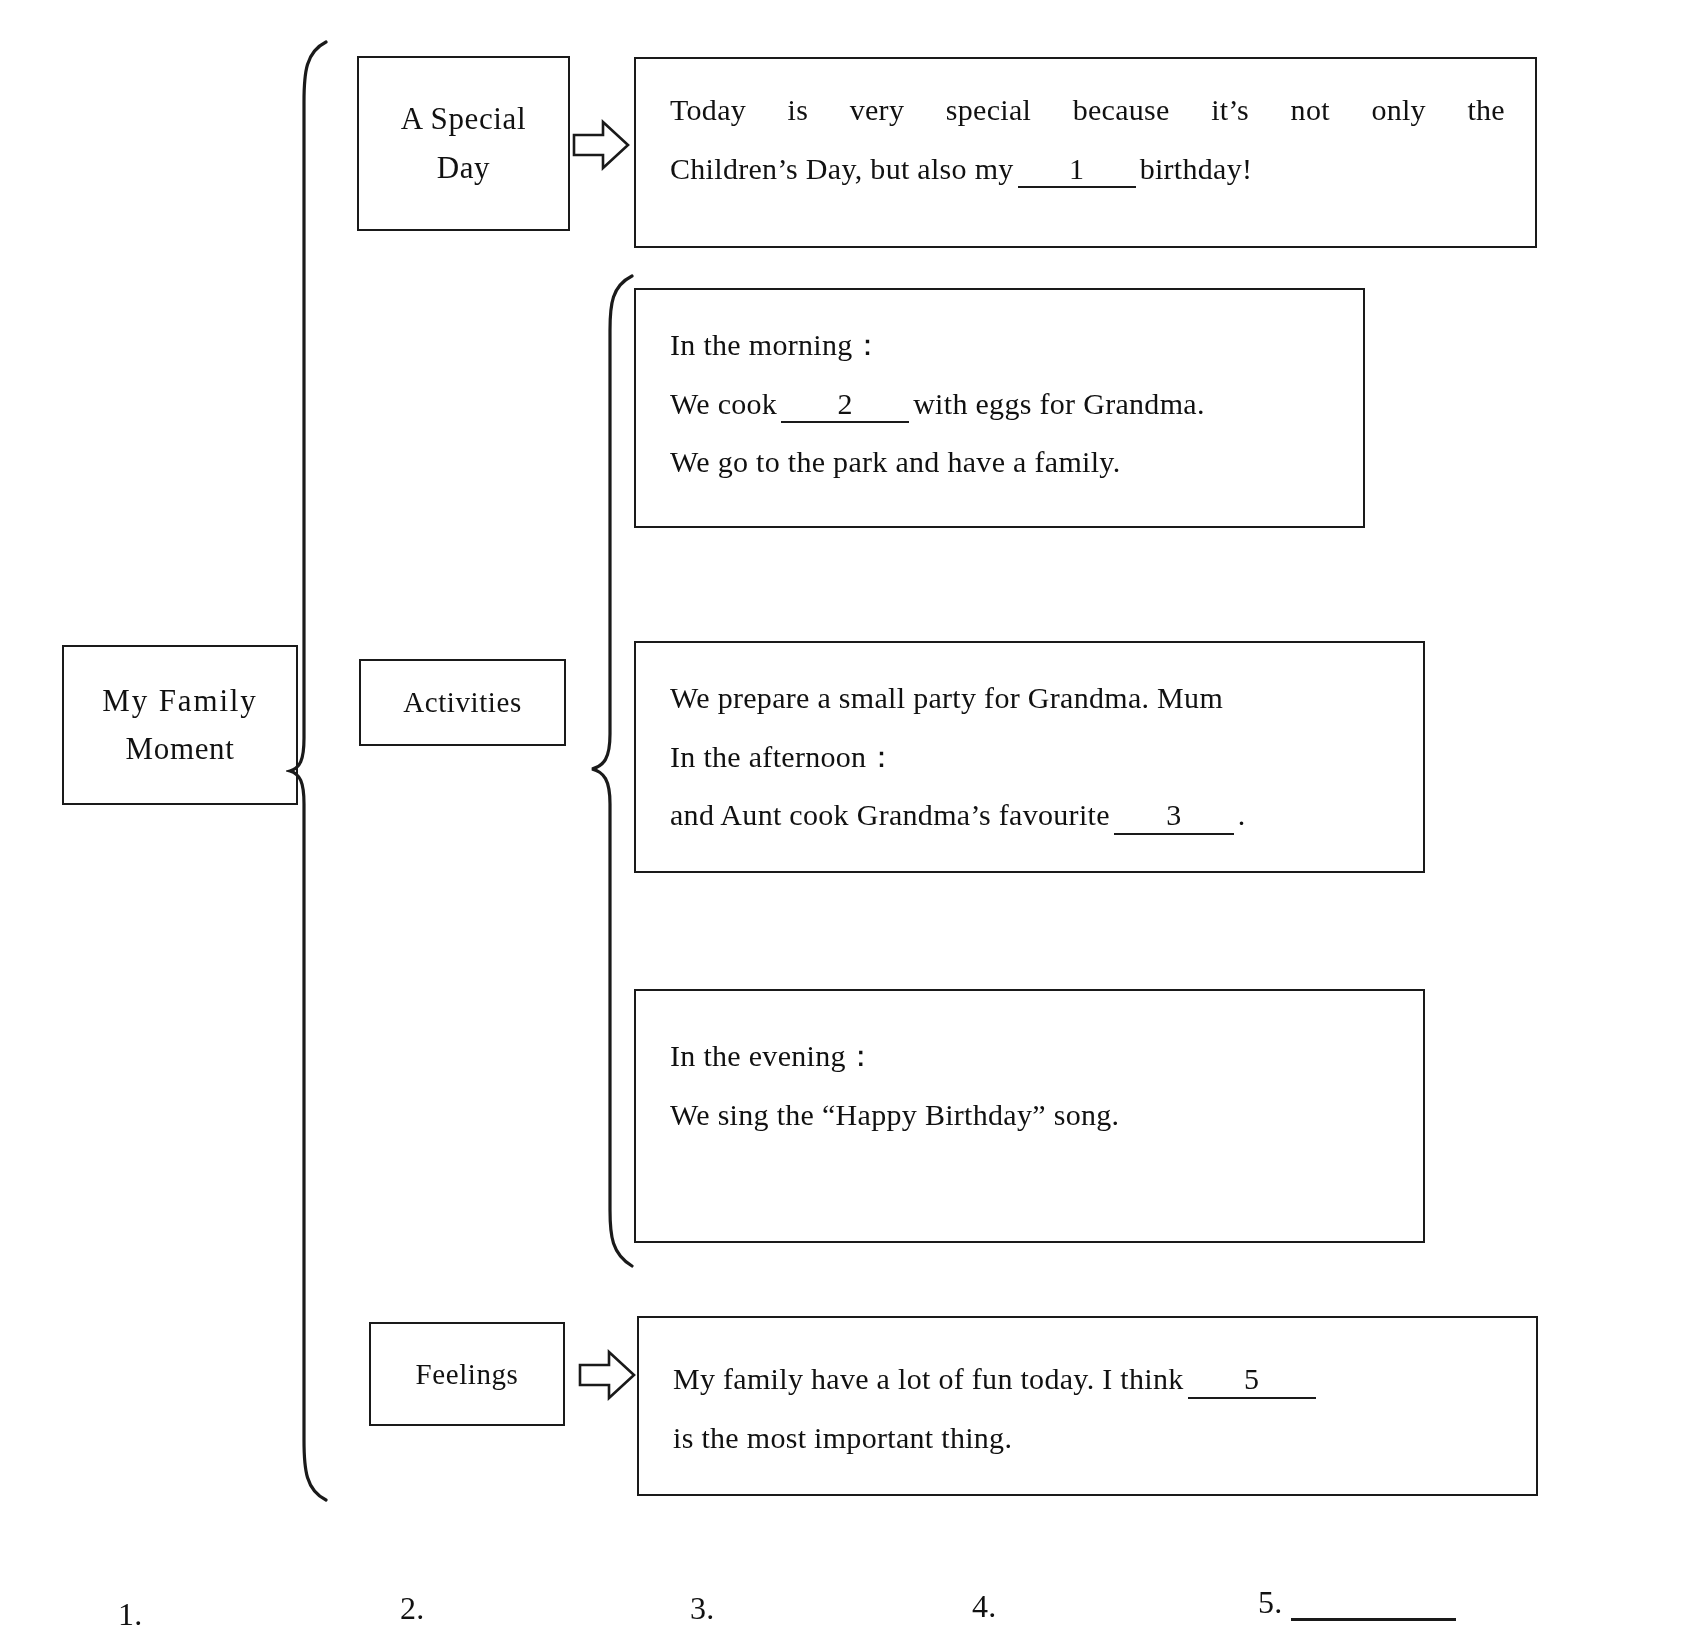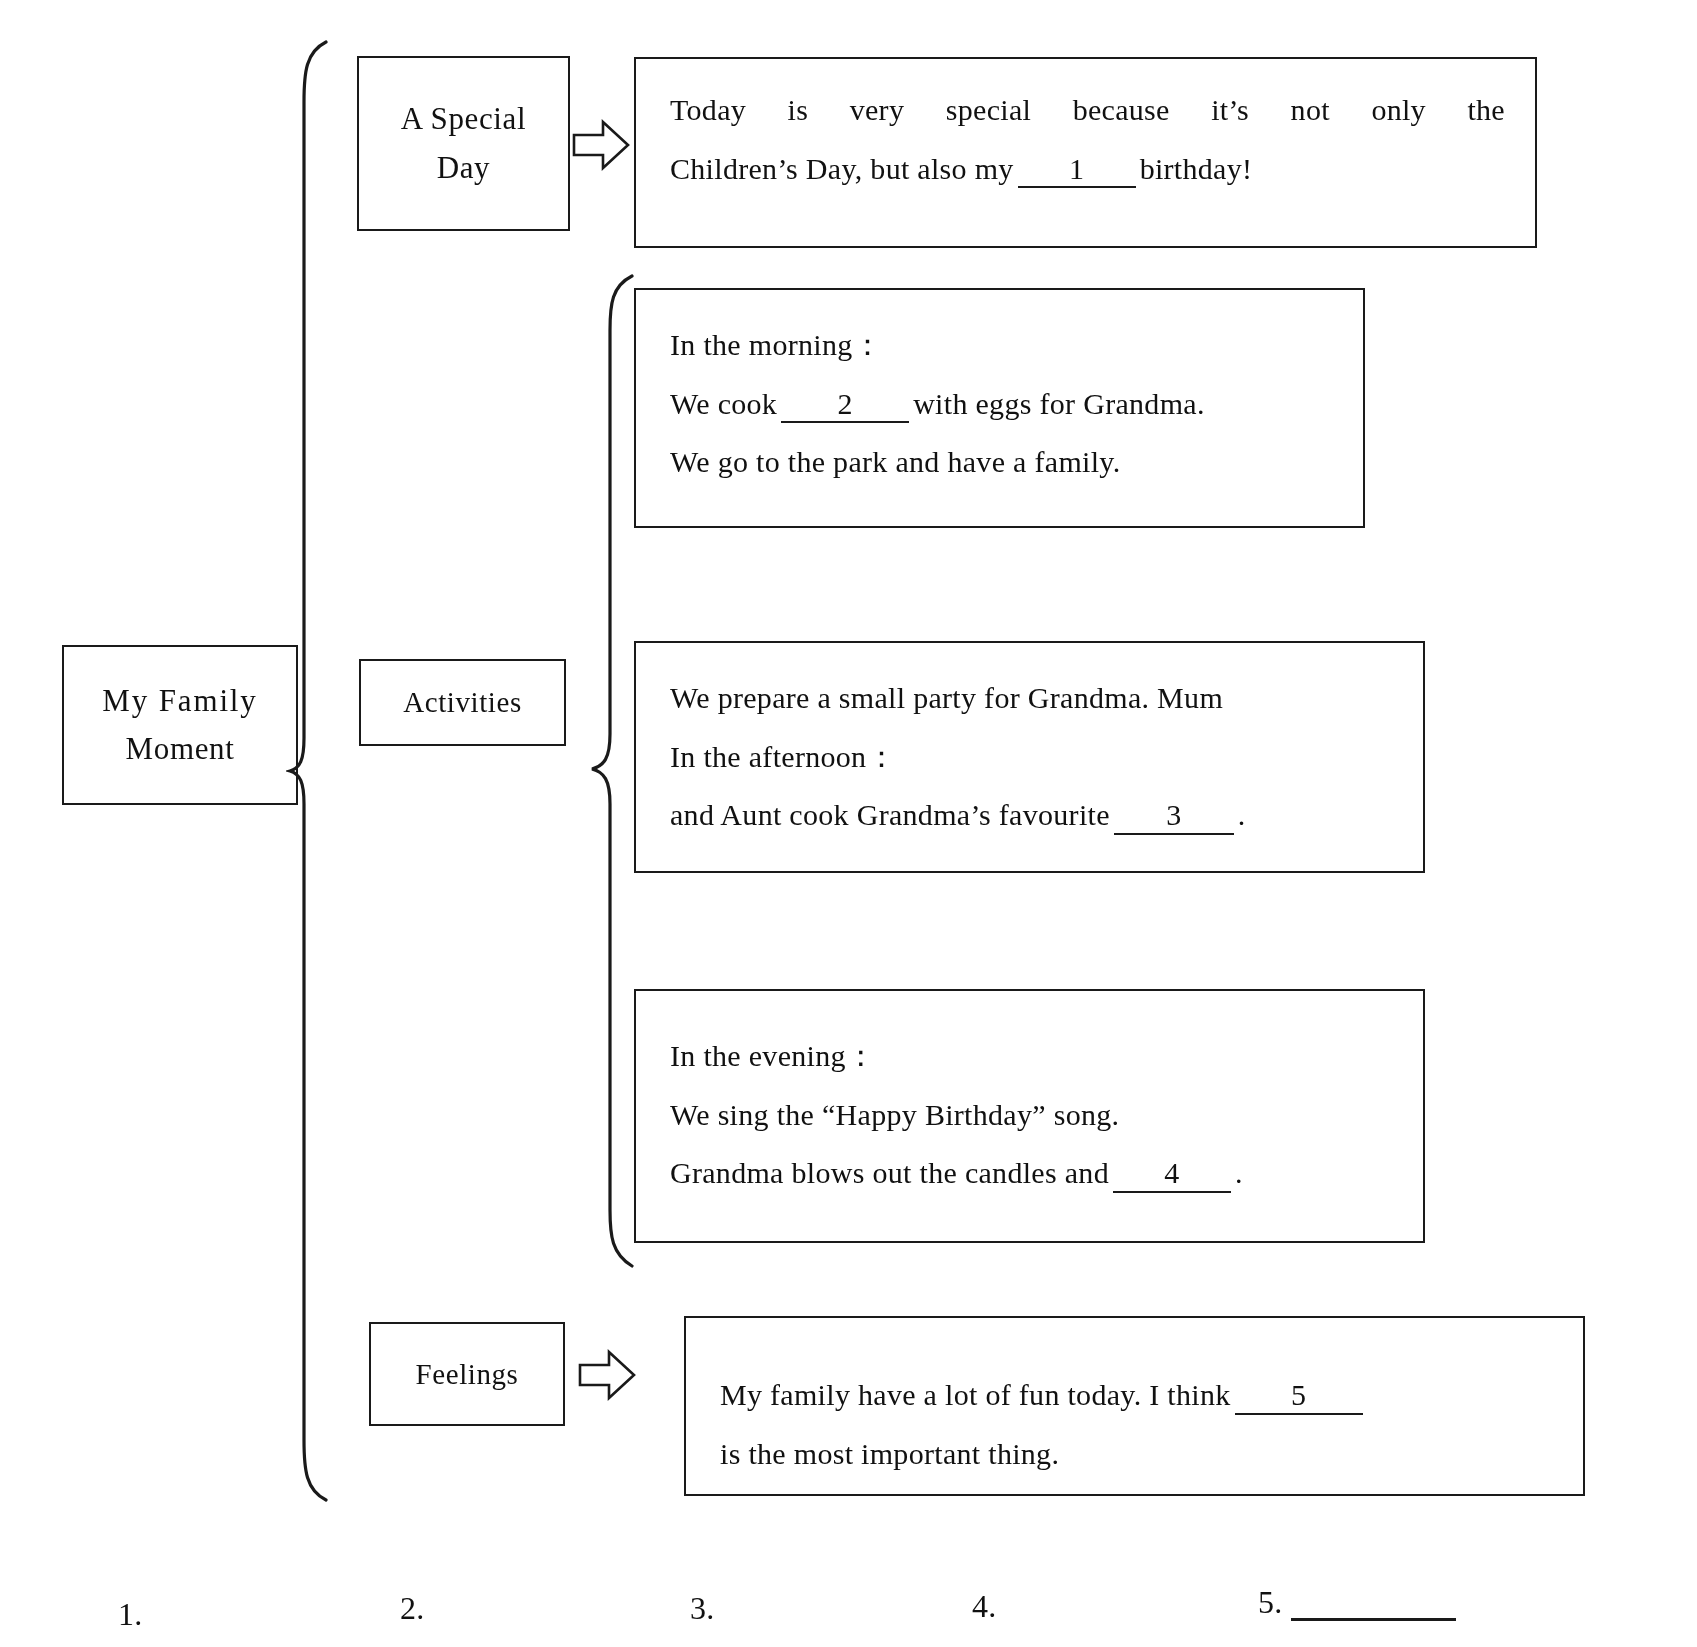--- a/index.html
+++ b/index.html
@@ -115,22 +115,21 @@
     top: 989px;
     width: 791px;
     height: 254px;
     padding-top: 36px;
   }
   #box-feelings {
     left: 637px;
     top: 1316px;
     width: 901px;
     height: 180px;
-    padding-top: 48px;
-    margin-left: 47px;
+    padding-top: 32px;
   }
 
   
   .blank {
     display: inline-block;
     border-bottom: 2px solid #1a1a1a;
     text-align: center;
     line-height: 1.15;
     font-size: 30px;
     vertical-align: baseline;
@@ -232,21 +231,20 @@
 
   <div class="box content-box" id="box-afternoon">
     <p>We prepare a small party for Grandma. Mum</p>
     <p>In the afternoon：</p>
     <p><span>and Aunt cook Grandma’s favourite</span><span class="blank w3">3</span><span>.</span></p>
   </div>
 
   <div class="box content-box" id="box-evening">
     <p>In the evening：</p>
     <p>We sing the “Happy Birthday” song.</p>
-    <p><span>Grandma blows out the candles and</span><span class="blank w4">4</span><span>.</span></p>
   </div>
 
   <div class="box label-box" id="node-feelings">
     <span>Feelings</span>
   </div>
 
   <svg class="arrow" id="arrow-feelings" viewBox="0 0 58 54">
     <path d="M2 17 L31 17 L31 4 L56 27 L31 50 L31 37 L2 37 Z" fill="none" stroke="#1a1a1a" stroke-width="2.6" stroke-linejoin="miter"></path>
   </svg>
 

